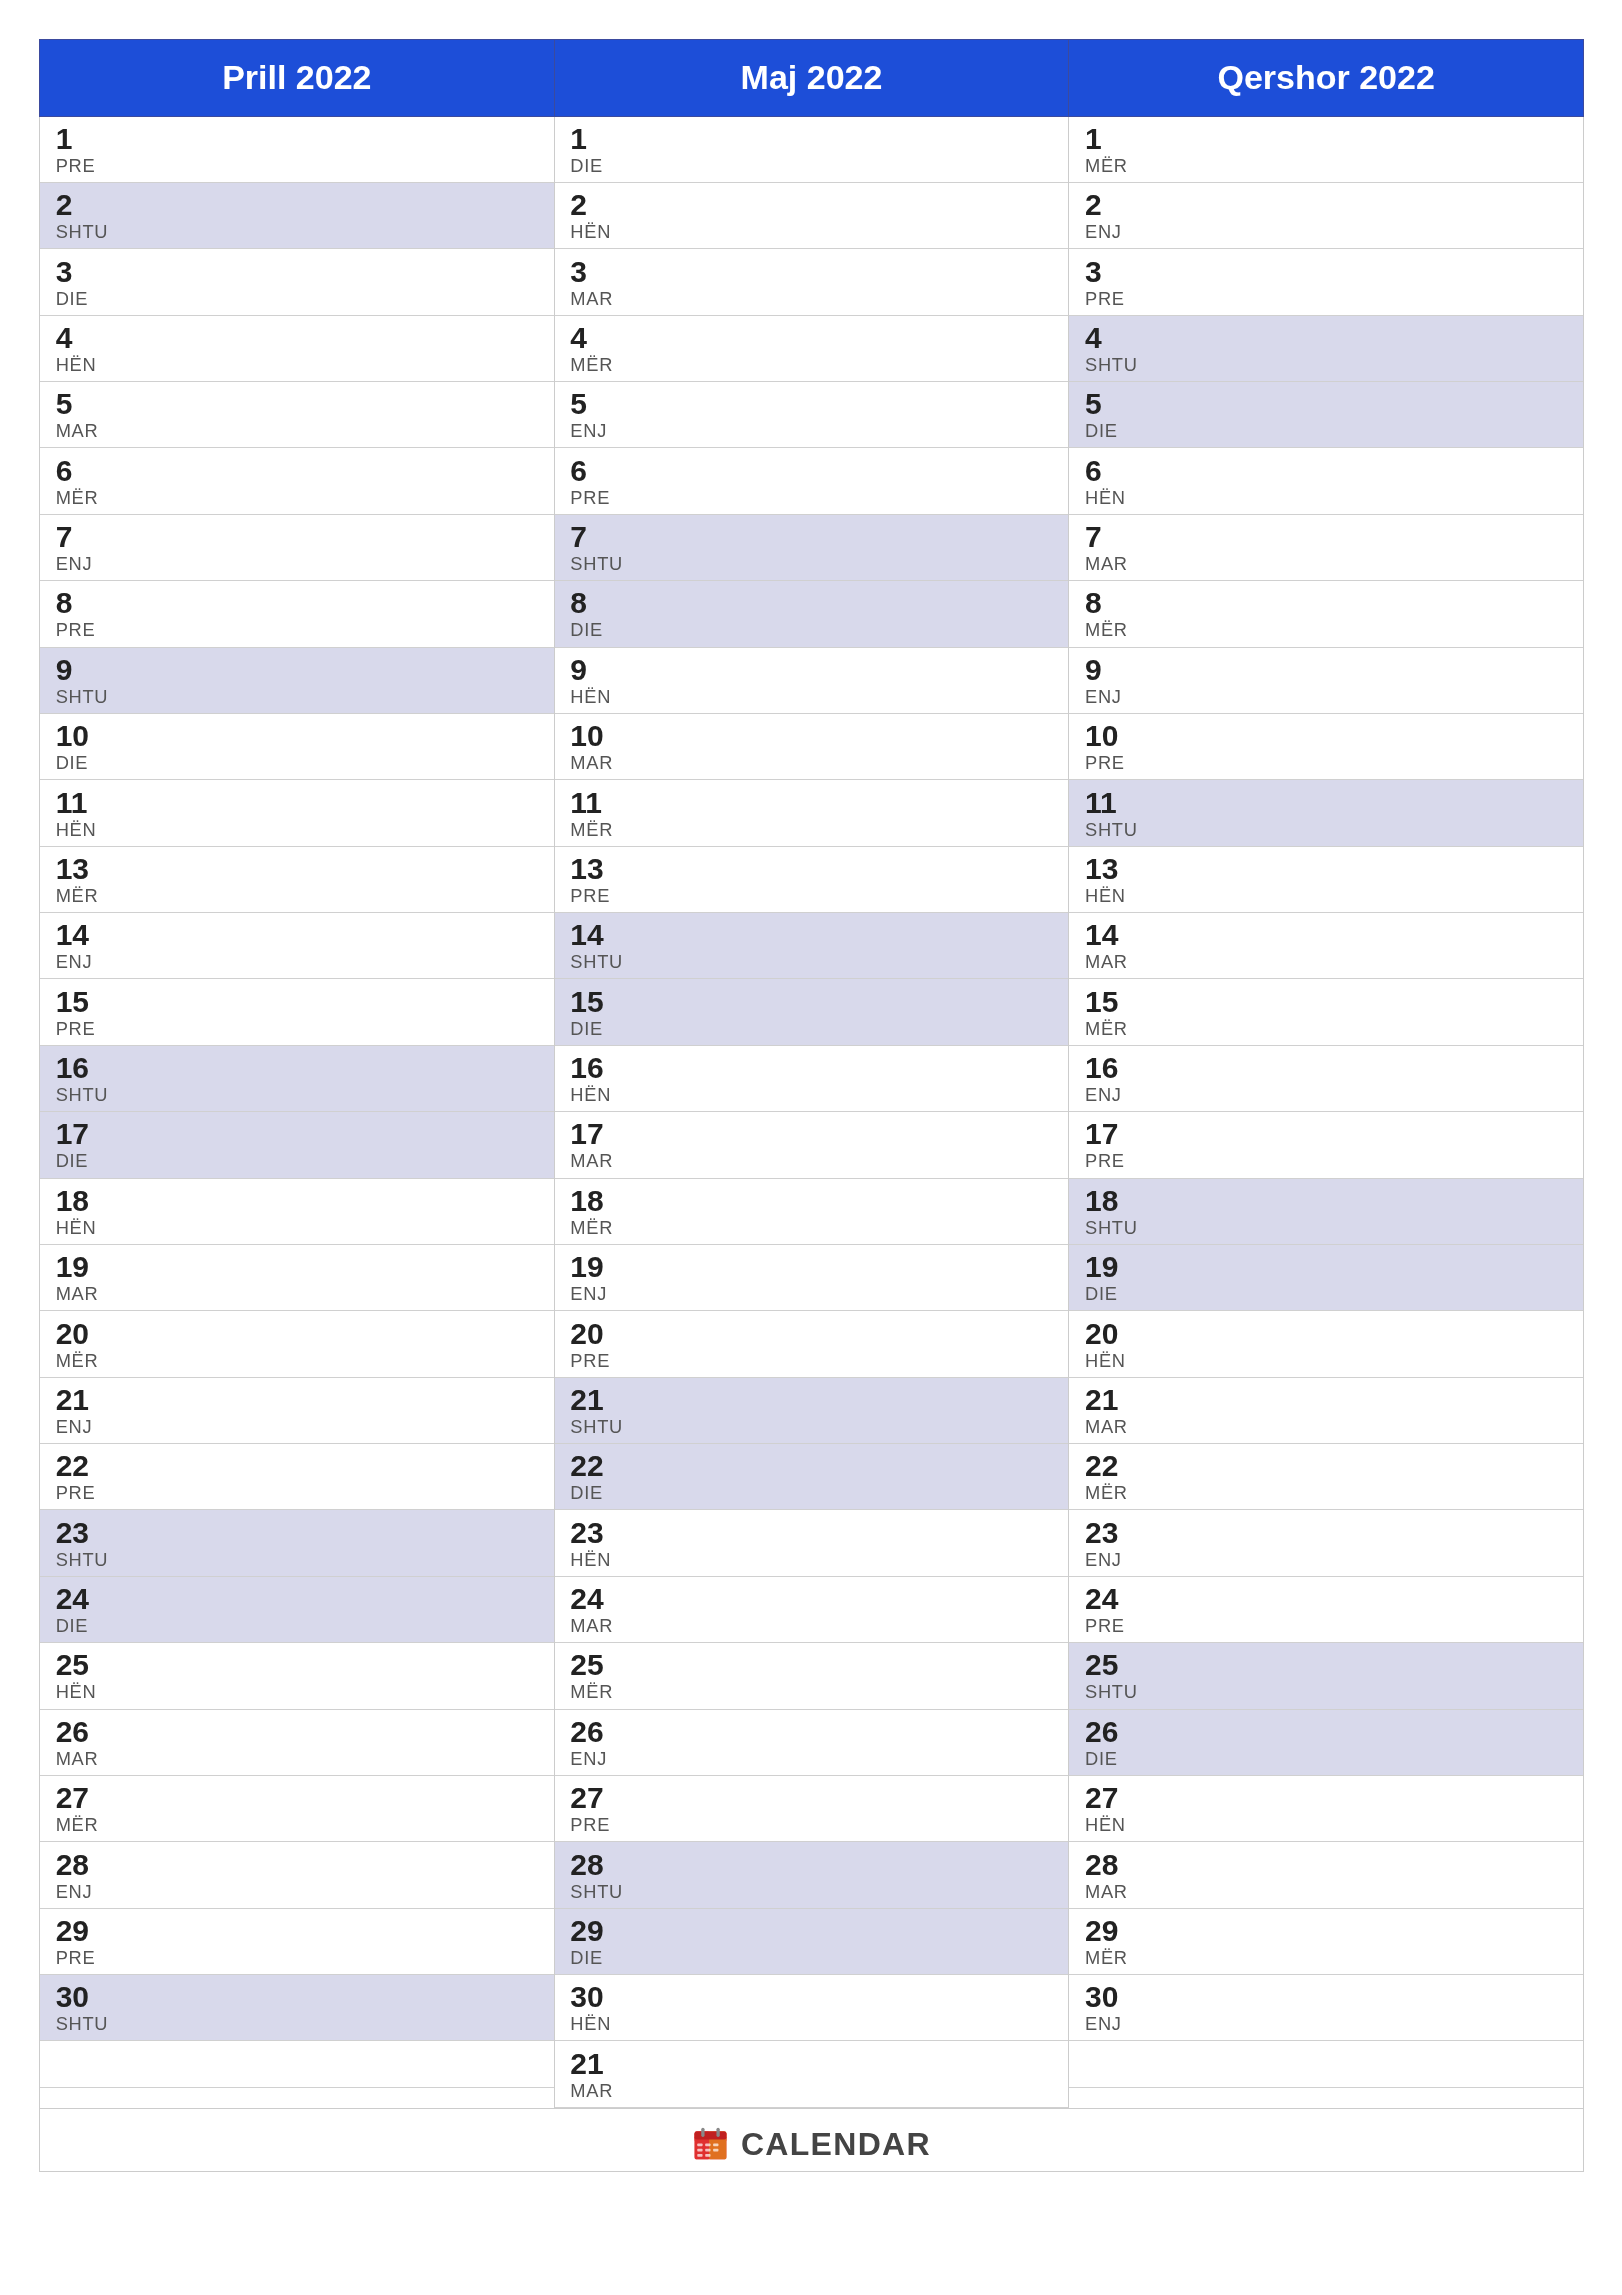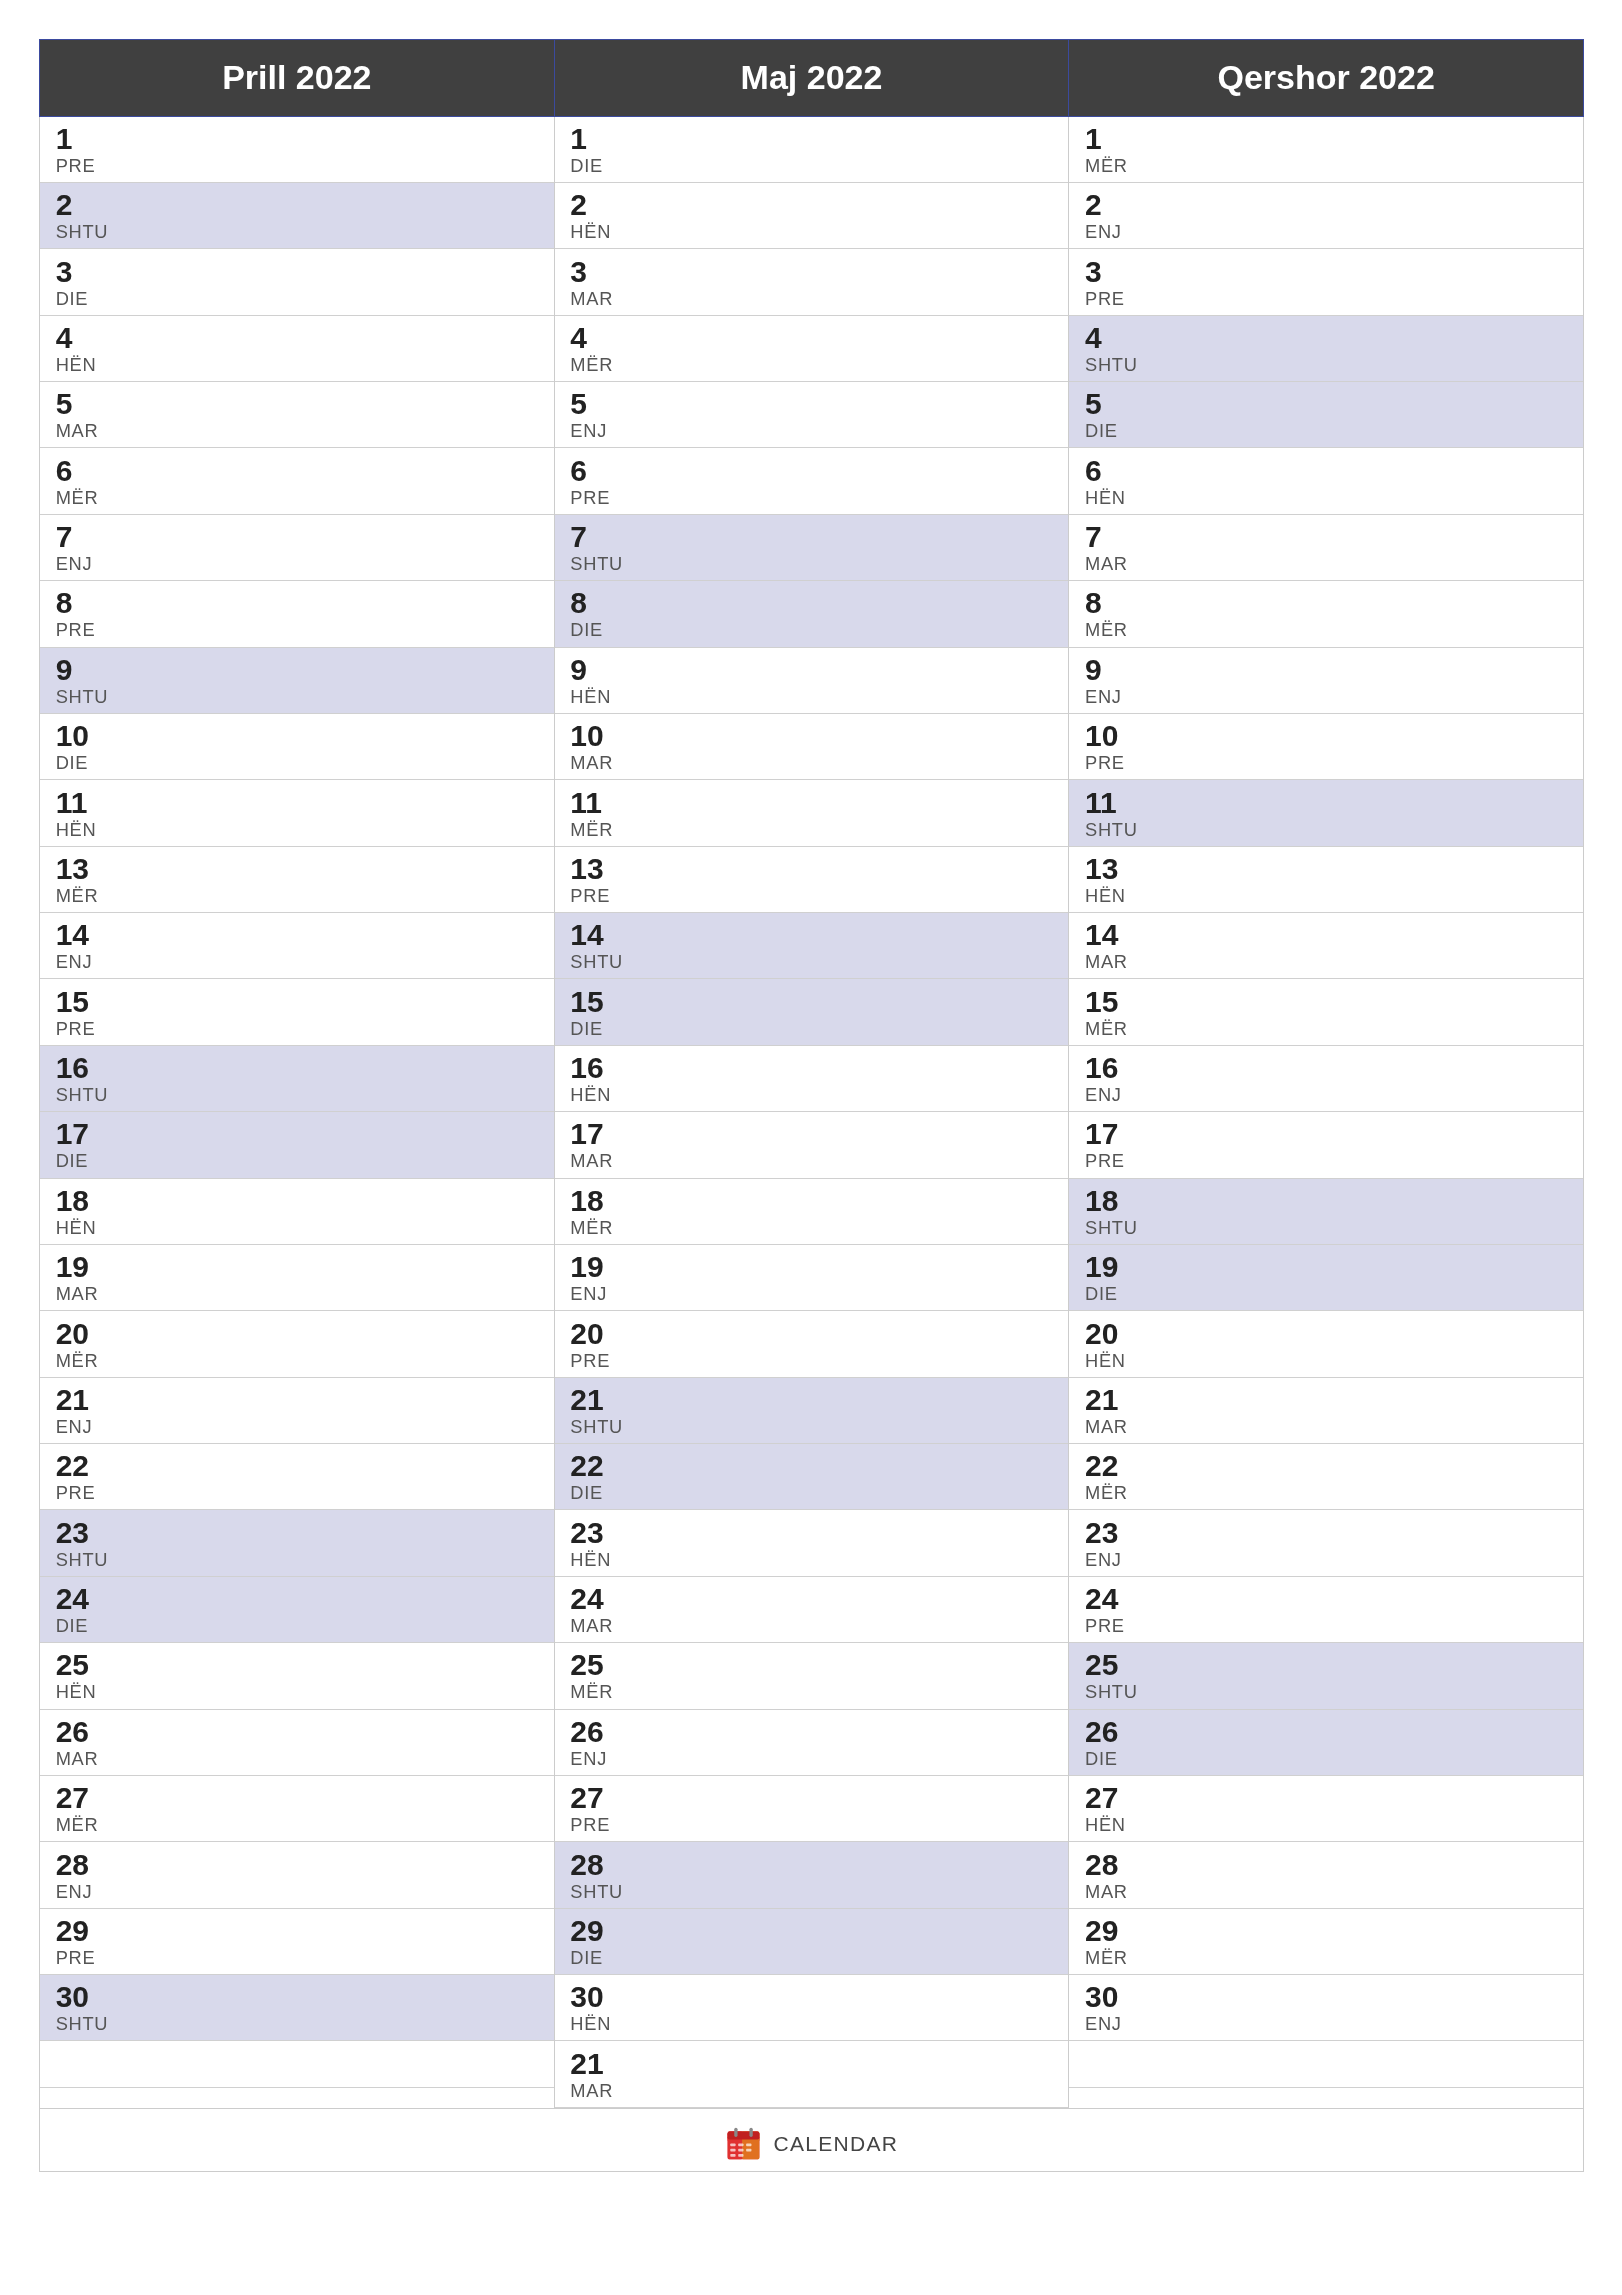--- a/index.html
+++ b/index.html
@@ -9,21 +9,21 @@
       width: 1623px;
       min-height: 2295px;
       padding: 39px 39px;
     }
     .calendar-grid {
       width: 100%;
       border-collapse: collapse;
       border: 0.7px solid #ccc;
     }
     .calendar-grid th {
-      background: #404040;
+      background: #1d4ed8;
       color: #fff;
       font-size: 34px;
       font-weight: bold;
       padding: 18.3px 19.6px;
       text-align: center;
       border: 0.7px solid #3b4a9e;
     }
     .calendar-grid td {
       width: 33.33%;
       vertical-align: top;
@@ -62,22 +62,22 @@
       text-align: center;
       vertical-align: middle;
     }
     .footer-brand {
       display: flex;
       align-items: center;
       justify-content: center;
       gap: 11.8px;
     }
     .footer-text {
-      font-size: 21px;
-      font-weight: normal;
+      font-size: 32px;
+      font-weight: bold;
       color: #444;
       letter-spacing: 1.3px;
     }
     .icon-calendar {
       width: 37px;
       height: 37px;
     }
   </style>
 </head>
 <body>

